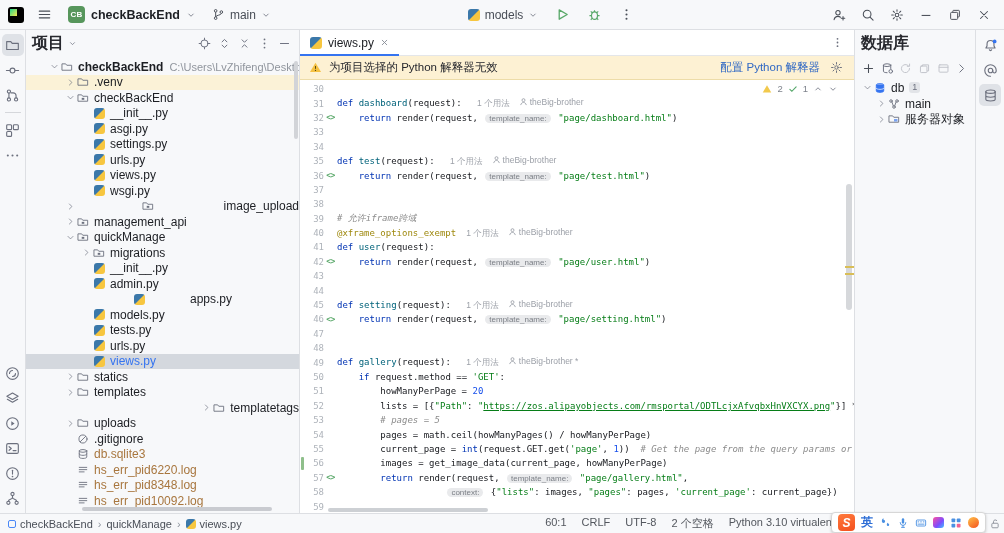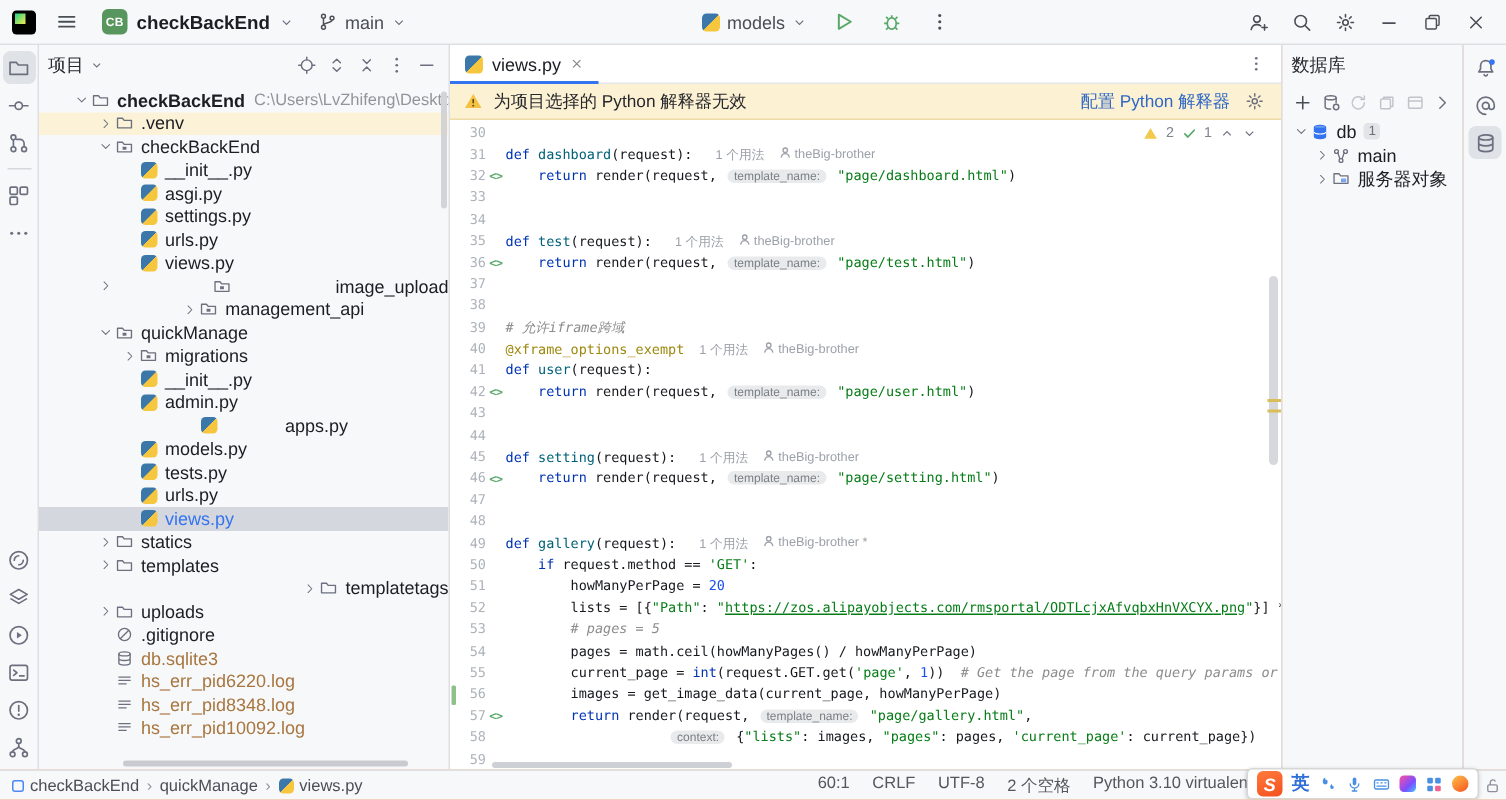--- a/index.html
+++ b/index.html
@@ -33,21 +33,21 @@
   #right-stripe{width:29px;border-right:none;border-left:1px solid #DDDFE3;}
   .sbtn{width:22px;height:22px;border-radius:5px;display:flex;align-items:center;justify-content:center;cursor:pointer;}
   .sbtn svg{width:15px;height:15px;}
   .sbtn.active{background:#DFE2E7;}
   .stripe-hr{width:16px;height:1px;background:#D5D7DB;margin:3px 0;}
   .stripe .spacer{flex:1;}
 
   
   #project-panel{width:274px;flex:none;display:flex;flex-direction:column;border-right:1px solid #DDDFE3;background:#F7F8FA;}
   .panel-head{height:26px;flex:none;display:flex;align-items:center;gap:4px;padding:0 6px;}
-  .panel-title{font-size:12px;color:#27282E;font-weight:normal;}
+  .panel-title{font-size:16px;color:#27282E;font-weight:bold;}
   .ph-icons{margin-left:auto;display:flex;gap:2px;}
   .ph-icons .sbtn{width:18px;height:18px;}
   .ph-icons svg{width:13px;height:13px;}
   #tree{flex:1;overflow:hidden;position:relative;padding-top:3px;}
   .trow{height:15.5px;display:flex;align-items:center;cursor:pointer;white-space:nowrap;}
   .trow .chev{width:12px;height:12px;flex:none;display:flex;align-items:center;justify-content:center;}
   .trow .chev svg{width:9px;height:9px;}
   .trow .chev.open svg{transform:rotate(90deg);}
   .trow .ticon{width:14px;margin-right:4px;flex:none;display:flex;justify-content:center;}
   .trow .ticon svg{width:12px;height:12px;}
@@ -495,35 +495,42 @@
             </span>
             <span class="lbl">urls.py</span>
           </div>
           <div class="trow" style="padding-left: 54px;">
             <span class="chev"></span>
             <span class="ticon">
               <span class="ic-py"></span>
             </span>
             <span class="lbl">views.py</span>
           </div>
+          <div class="trow" style="padding-left: 54px;">
+            <span class="chev"></span>
+            <span class="ticon">
+              <span class="ic-py"></span>
+            </span>
+            <span class="lbl">wsgi.py</span>
+          </div>
           <div class="trow" style="padding-left: 38px; justify-content: space-between;">
             <span class="chev">
               <svg viewBox="0 0 16 16">
                 <path d="M6 3.5L10.5 8 6 12.5" stroke="#6C707E" stroke-width="1.2" fill="none" stroke-linecap="round" stroke-linejoin="round"></path>
               </svg>
             </span>
             <span class="ticon">
               <svg viewBox="0 0 16 16">
                 <path d="M1.8 3.8h4.4l1.5 1.9h6.5v6.6H1.8z" stroke="#6C707E" stroke-width="1.2" fill="none" stroke-linecap="round" stroke-linejoin="round"></path>
                 <rect x="6.3" y="7.8" width="3.4" height="2.6" fill="#6C707E"></rect>
               </svg>
             </span>
             <span class="lbl">image_upload</span>
           </div>
-          <div class="trow" style="padding-left: 38px; justify-content: center;">
+          <div class="trow" style="padding-left: 38px;">
             <span class="chev">
               <svg viewBox="0 0 16 16">
                 <path d="M6 3.5L10.5 8 6 12.5" stroke="#6C707E" stroke-width="1.2" fill="none" stroke-linecap="round" stroke-linejoin="round"></path>
               </svg>
             </span>
             <span class="ticon">
               <svg viewBox="0 0 16 16">
                 <path d="M1.8 3.8h4.4l1.5 1.9h6.5v6.6H1.8z" stroke="#6C707E" stroke-width="1.2" fill="none" stroke-linecap="round" stroke-linejoin="round"></path>
                 <rect x="6.3" y="7.8" width="3.4" height="2.6" fill="#6C707E"></rect>
               </svg>

